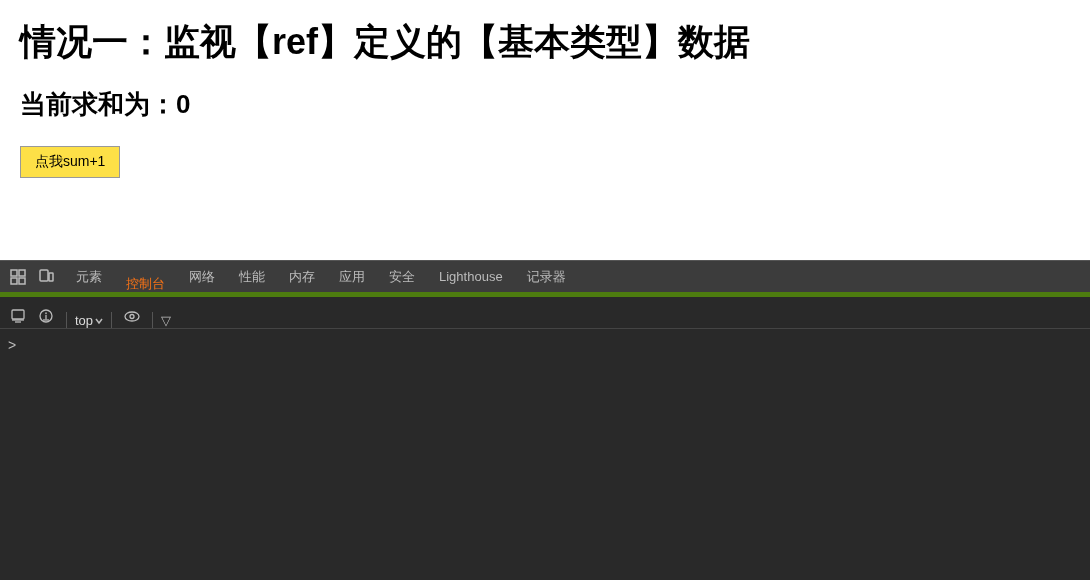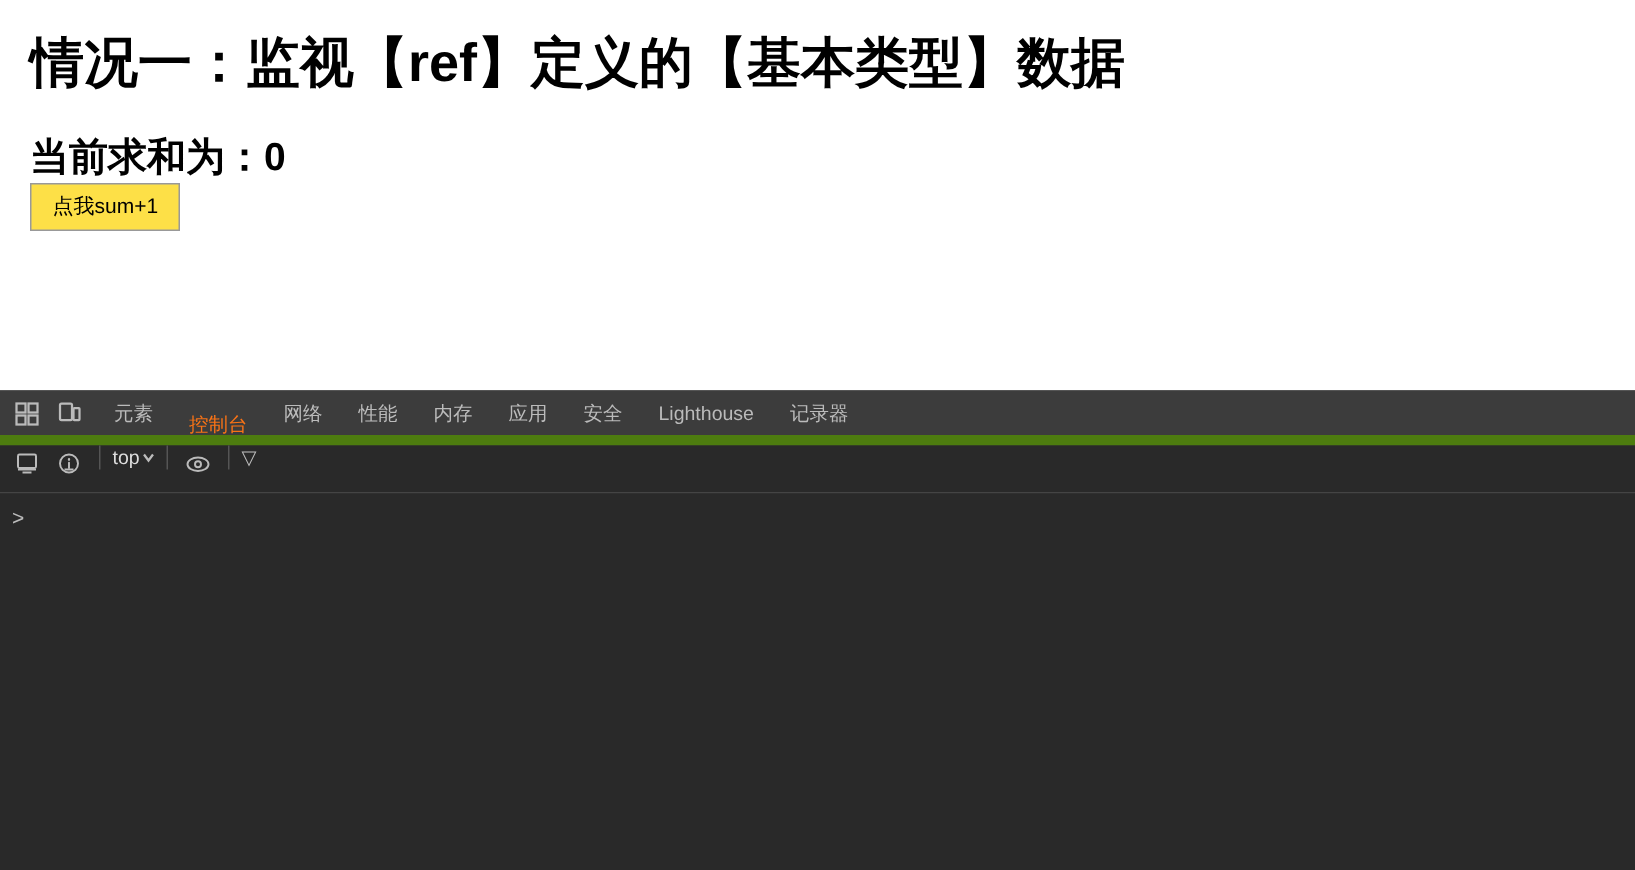--- a/index.html
+++ b/index.html
@@ -17,20 +17,21 @@
       font-weight: 900;
       color: #000;
       margin-bottom: 24px;
       line-height: 1.2;
     }
 
     .sum-display {
       font-size: 26px;
       font-weight: 700;
       color: #000;
+      margin-bottom: 24px;
     }
 
     .btn-sum {
       border: 1px solid #999;
       background: #fde047;
       padding: 6px 14px;
       font-size: 14px;
       cursor: pointer;
       font-family: 'Microsoft YaHei', Arial, sans-serif;
     }
@@ -44,21 +45,21 @@
       border-top: 1px solid #555;
     }
 
     
     .devtools-tabs {
       display: flex;
       align-items: center;
       background: #3c3c3c;
       height: 36px;
       padding: 0 4px;
-      border-bottom: 7px solid #4d7c0f;
+      border-bottom: 5px solid #4d7c0f;
       overflow: hidden;
     }
 
     .devtools-tab-icons {
       display: flex;
       align-items: center;
       margin-right: 4px;
     }
 
     .devtools-icon {
@@ -86,21 +87,21 @@
 
     .devtools-tab.active {
       color: #f97316;
       border-bottom: 2px solid #4ca8ff;
       align-items: flex-end;
     }
 
     
     .devtools-toolbar {
       display: flex;
-      align-items: flex-start;
+      align-items: flex-end;
       background: #292929;
       height: 32px;
       padding: 0 6px;
       border-bottom: 1px solid #444;
       gap: 4px;
     }
 
     .toolbar-btn {
       width: 24px;
       height: 24px;

